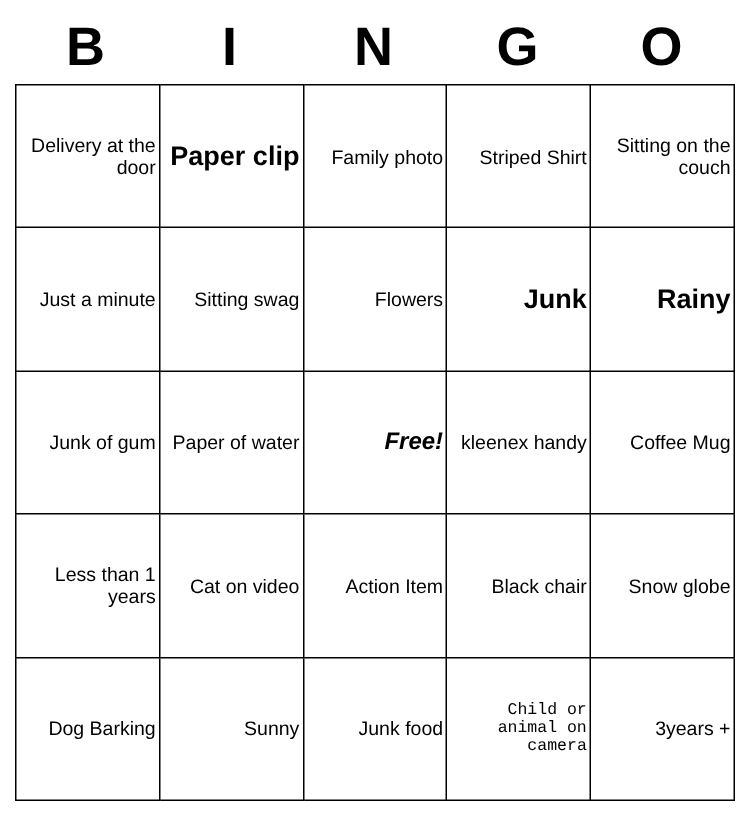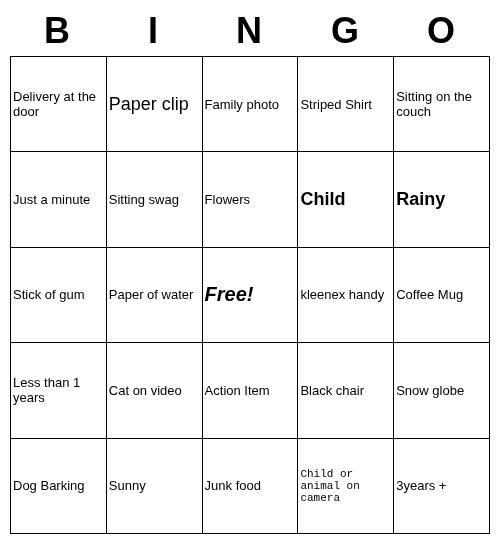--- a/index.html
+++ b/index.html
@@ -36,42 +36,42 @@
     }
 
     .bingo-grid {
       width: 100%;
       border-collapse: collapse;
       flex: 1;
     }
 
     .bingo-grid td {
       border: 1.5px solid #000;
-      text-align: left;
+      text-align: right;
       vertical-align: middle;
       font-size: 13px;
       padding: 4px 2px;
       width: 20%;
       height: 90px;
     }
 
     .bingo-grid td.free {
-      font-size: 20px;
+      font-size: 16px;
       font-weight: bold;
       font-style: italic;
     }
 
     .bingo-grid td.large-text {
       font-size: 18px;
       font-weight: bold;
     }
 
     .bingo-grid td.paper {
       font-size: 18px;
-      font-weight: normal;
+      font-weight: bold;
     }
   </style>
 </head>
 <body>
 
 <div class="bingo-title">
   <span>B</span>
   <span>I</span>
   <span>N</span>
   <span>G</span>
@@ -84,25 +84,25 @@
         <td>Delivery at the door</td>
         <td class="paper">Paper clip</td>
         <td>Family photo</td>
         <td>Striped Shirt</td>
         <td>Sitting on the couch</td>
       </tr>
       <tr>
         <td>Just a minute</td>
         <td>Sitting swag</td>
         <td>Flowers</td>
-        <td class="large-text">Child</td>
+        <td class="large-text">Junk</td>
         <td class="large-text">Rainy</td>
       </tr>
       <tr>
-        <td>Stick of gum</td>
+        <td>Junk of gum</td>
         <td>Paper of water</td>
         <td class="free">Free!</td>
         <td>kleenex handy</td>
         <td>Coffee Mug</td>
       </tr>
       <tr>
         <td>Less than 1 years</td>
         <td>Cat on video</td>
         <td>Action Item</td>
         <td>Black chair</td>

